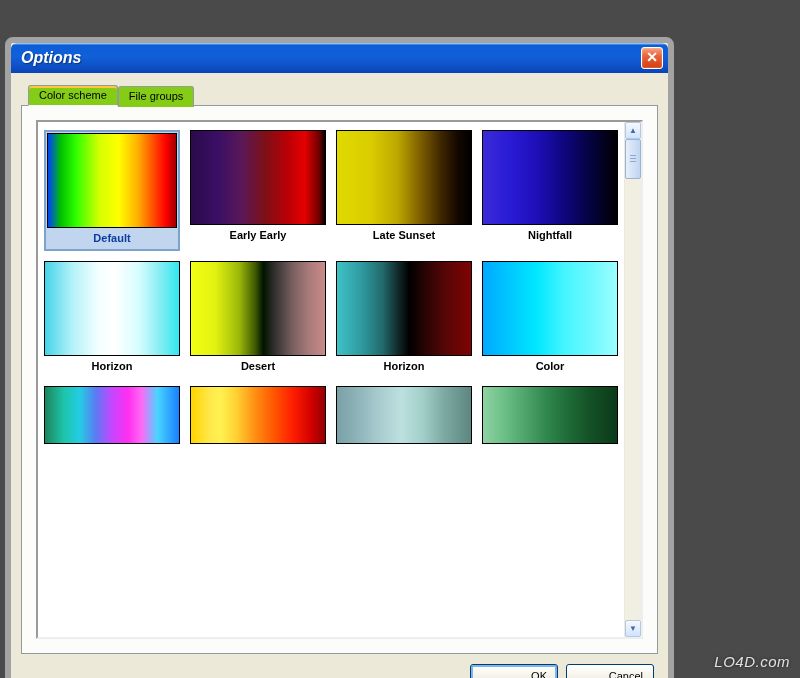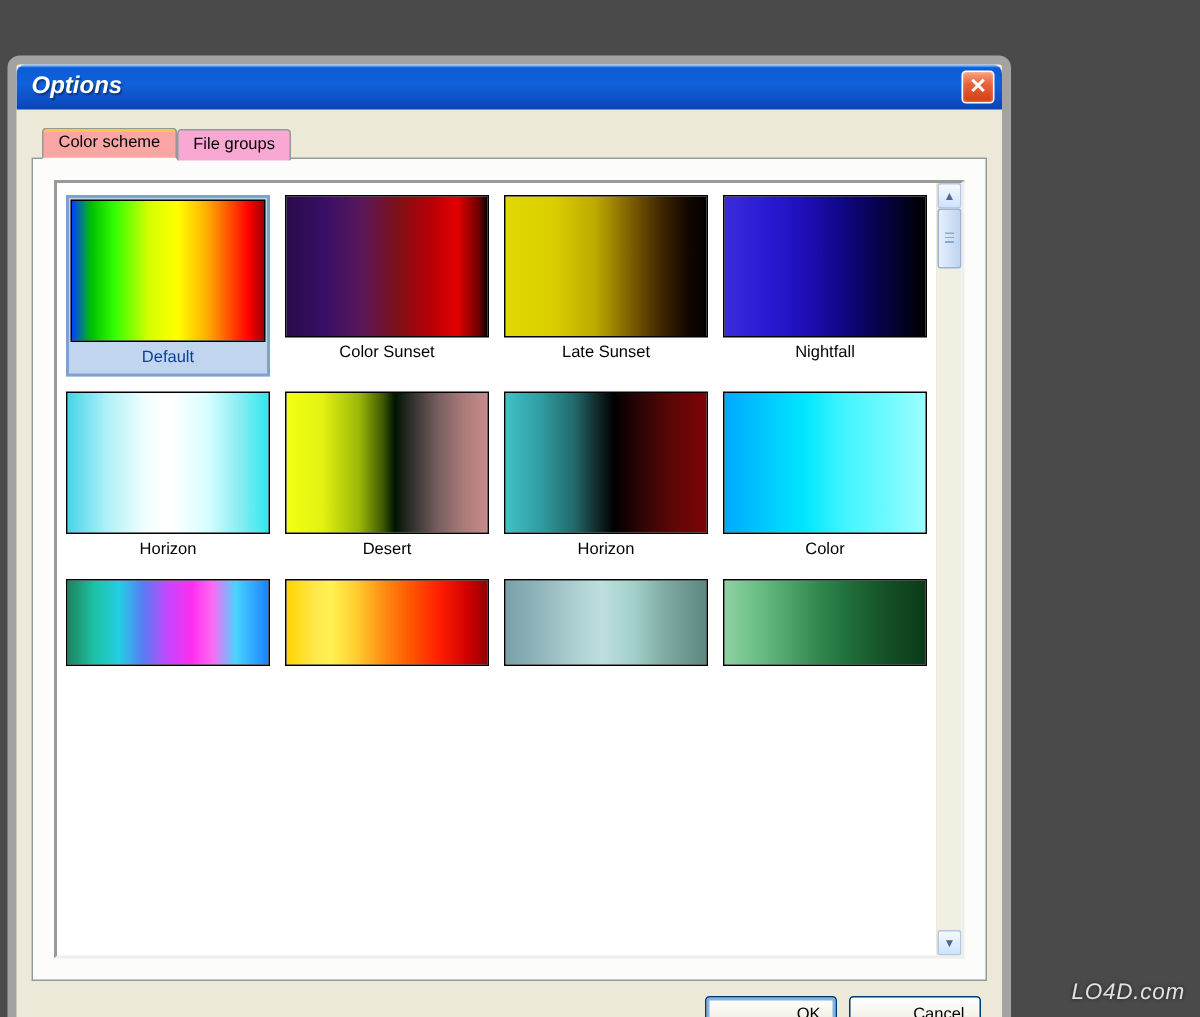--- a/index.html
+++ b/index.html
@@ -79,27 +79,27 @@
       border: 1px solid #919b9c;
       border-bottom: none;
       border-radius: 3px 3px 0 0;
       padding: 3px 10px 4px 10px;
       margin-right: 0px;
       font-size: 11px;
       cursor: pointer;
       position: relative;
     }
     .tab.active {
-      background: #fca5a5;
+      background: #84cc16;
       border-bottom: 1px solid #fcfcfa;
       z-index: 3;
       top: 0;
       box-shadow: inset 0 2px 0 #ffc73c;
     }
-    .tab:not(.active) { top: 1px; background: #f9a8d4; }
+    .tab:not(.active) { top: 1px; background: #84cc16; }
     .tab-panel {
       flex: 1;
       background: #fcfcfa;
       border: 1px solid #919b9c;
       padding: 14px;
       display: flex;
       flex-direction: column;
     }
     .scheme-scroll {
       flex: 1;
@@ -111,20 +111,21 @@
     }
     .scheme-content {
       flex: 1;
       padding: 8px 6px;
       overflow: hidden;
     }
     .scheme-grid {
       display: grid;
       grid-template-columns: repeat(4, 1fr);
       gap: 10px 10px;
+      font-weight: bold;
     }
     .scheme-item {
       display: flex;
       flex-direction: column;
       align-items: stretch;
       cursor: pointer;
     }
     .scheme-item .preview {
       height: 95px;
       border: 1px solid #000;
@@ -263,21 +264,21 @@
     <div class="tab-panel">
       <div class="scheme-scroll">
         <div class="scheme-content">
           <div class="scheme-grid" id="scheme-grid">
               <div class="scheme-item selected">
                 <div class="preview g-default"></div>
                 <div class="label-wrap">Default</div>
               </div>
               <div class="scheme-item">
                 <div class="preview g-early-sunset"></div>
-                <div class="label-wrap">Color Sunset</div>
+                <div class="label-wrap">Early Early</div>
               </div>
               <div class="scheme-item">
                 <div class="preview g-late-sunset"></div>
                 <div class="label-wrap">Late Sunset</div>
               </div>
               <div class="scheme-item">
                 <div class="preview g-nightfall"></div>
                 <div class="label-wrap">Nightfall</div>
               </div>
               <div class="scheme-item">

